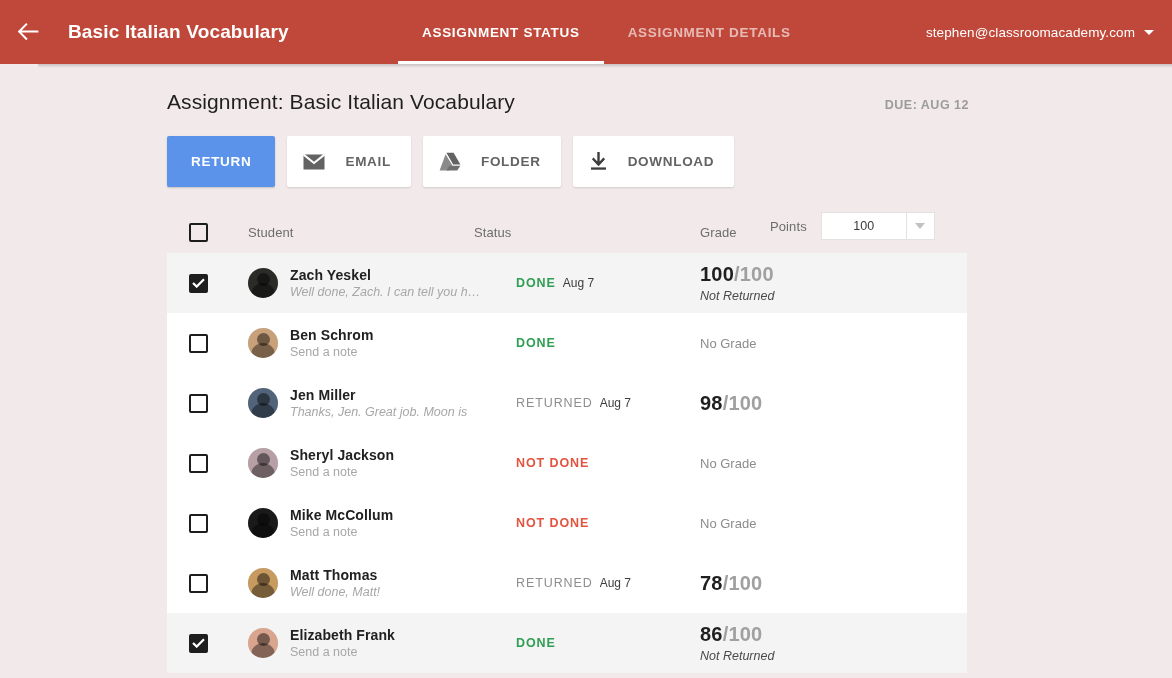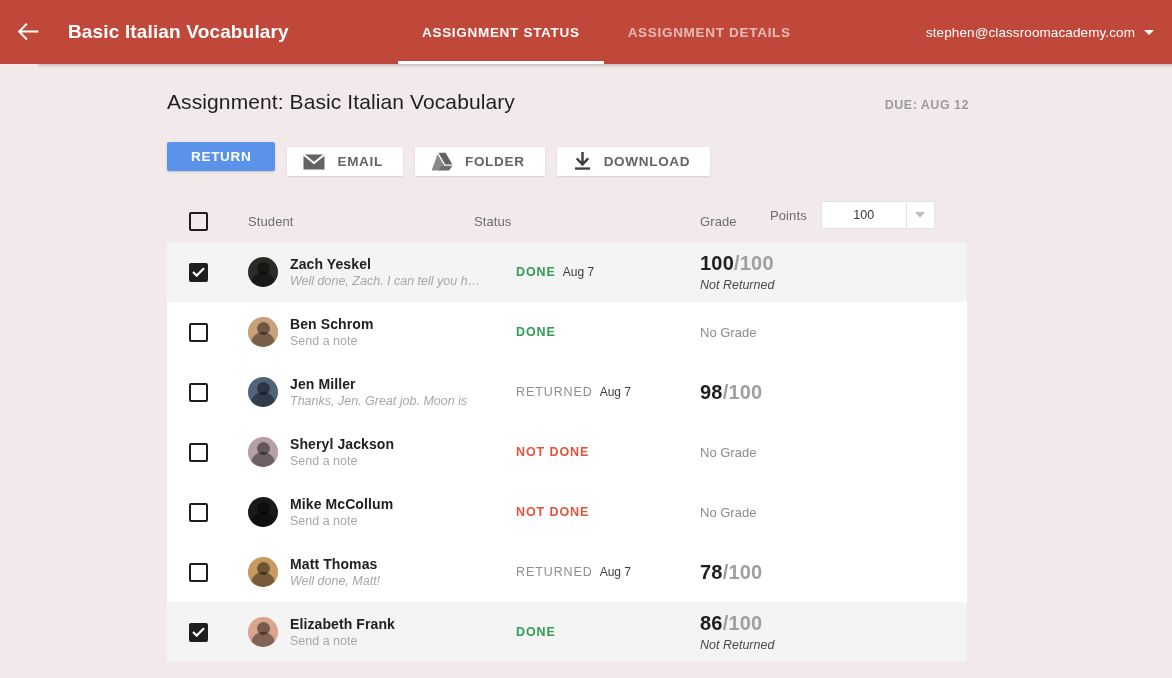--- a/index.html
+++ b/index.html
@@ -119,43 +119,42 @@
   }
 
   
   .actions {
     margin: 22px 0 0 167px;
     display: flex;
     align-items: center;
     gap: 12px;
   }
   .btn {
-    height: 29px;
+    height: 51px;
     display: flex;
     align-items: center;
     border-radius: 2px;
     cursor: pointer;
     font-size: 13.5px;
     font-weight: bold;
     letter-spacing: .7px;
     user-select: none;
   }
   .btn-primary {
     background: #5b93ea;
     color: #ffffff;
     padding: 0 24px;
     box-shadow: 0 1px 2px rgba(0,0,0,.18);
   }
   .btn-white {
     background: #ffffff;
     color: #636363;
     padding: 0 20px 0 16px;
-    gap: 12px;
+    gap: 20px;
     box-shadow: 0 1px 2px rgba(0,0,0,.13);
-    margin-top: 11px;
   }
   .btn-white .ico { display: flex; align-items: center; }
 
   
   .table { margin: 24px 14px 0 167px; width: 800px; }
 
   .thead {
     display: flex;
     align-items: center;
     height: 42px;

